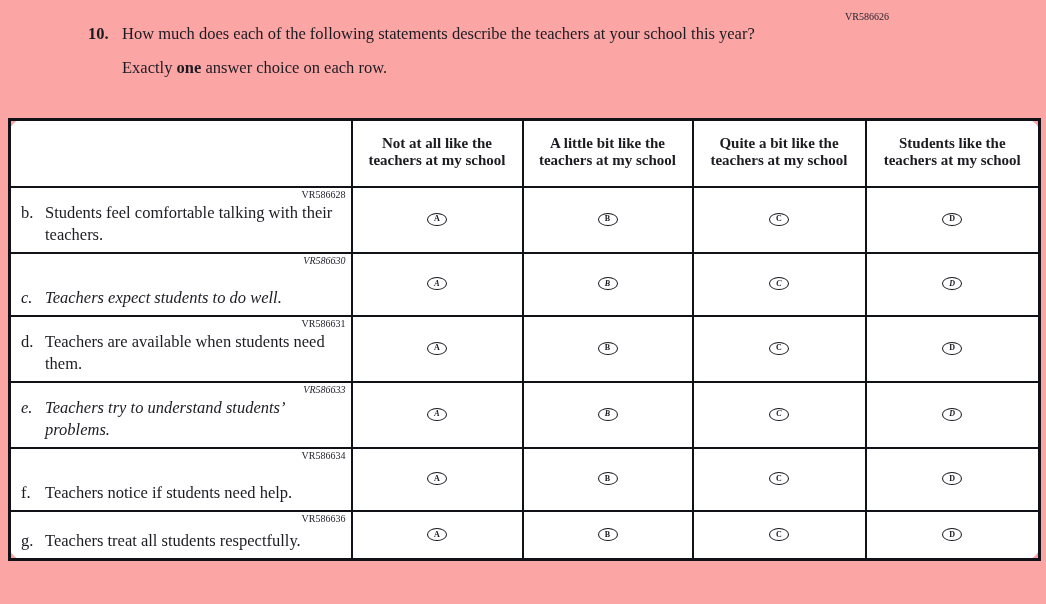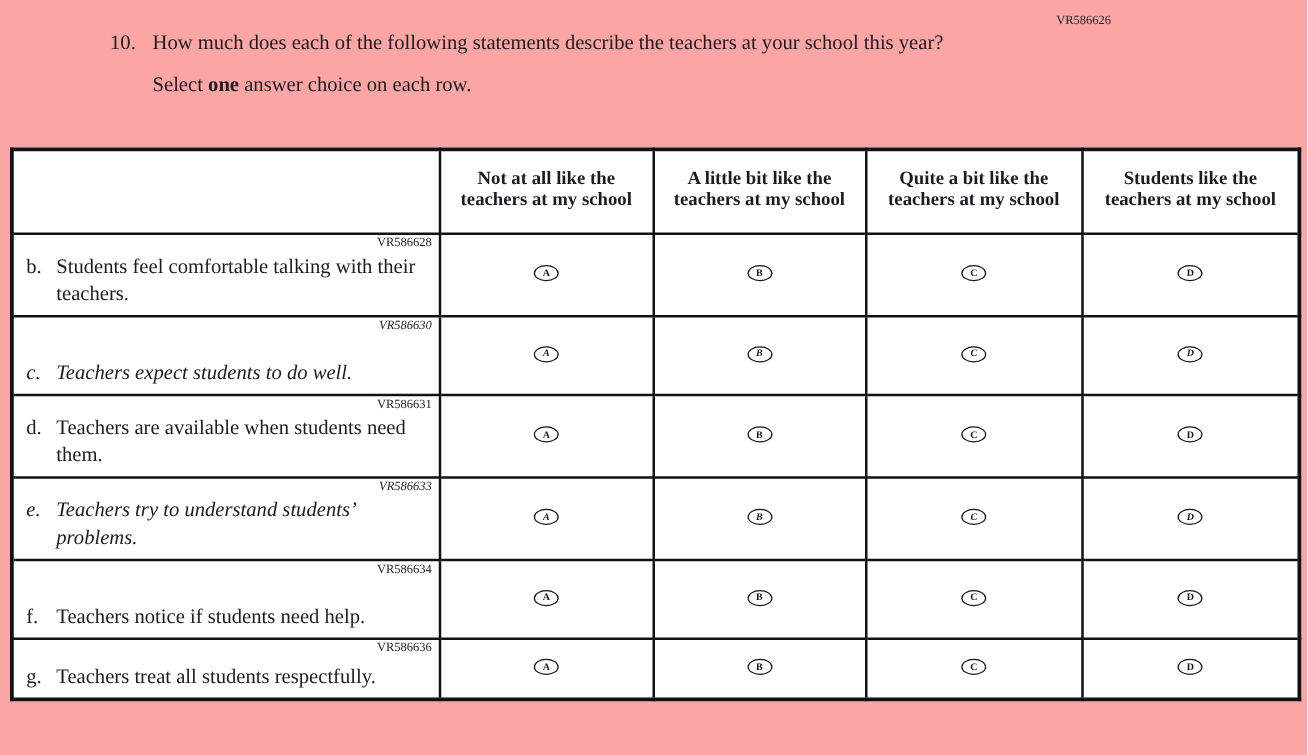--- a/index.html
+++ b/index.html
@@ -20,21 +20,21 @@
     color: #23232e;
   }
   .question-block {
     position: absolute;
     left: 88px;
     top: 22px;
     width: 740px;
     display: flex;
   }
   .q-num {
-    font-weight: 400;
+    font-weight: 700;
     font-size: 16.5px;
     line-height: 23px;
     width: 34px;
     flex: 0 0 34px;
   }
   .q-texts { flex: 1; }
   .q-text {
     font-size: 16.5px;
     line-height: 23px;
     width: 676px;
@@ -51,21 +51,21 @@
     left: 8px;
     top: 118px;
     border-collapse: collapse;
     table-layout: fixed;
     width: 1030px;
     background: #ffffff;
   }
   table.answer-grid, table.answer-grid th, table.answer-grid td {
     border: 2px solid #111118;
   }
-  table.answer-grid { border-width: 3px; }
+  table.answer-grid { border-width: 3px; border-radius: 19px; }
   thead th {
     border-bottom: 6px double #111118;
     font-size: 15px;
     line-height: 17px;
     font-weight: 700;
     text-align: center;
     vertical-align: middle;
     padding: 7px 8px 9px 8px;
     height: 67px;
     box-sizing: border-box;
@@ -129,21 +129,21 @@
 <body>
 
 <div class="page">
 
   <div class="form-code">VR586626</div>
 
   <div class="question-block">
     <span class="q-num">10.</span>
     <div class="q-texts">
       <div class="q-text">How much does each of the following statements describe the teachers at your school this year?</div>
-      <div class="q-instr"><span>Select </span><b>one</b><span> answer choice on each row.</span></div>
+      <div class="q-instr"><span>Exactly </span><b>one</b><span> answer choice on each row.</span></div>
     </div>
   </div>
 
   <table class="answer-grid">
     <colgroup>
       <col style="width:342px">
       <col style="width:171px">
       <col style="width:170px">
       <col style="width:173px">
       <col style="width:174px">

